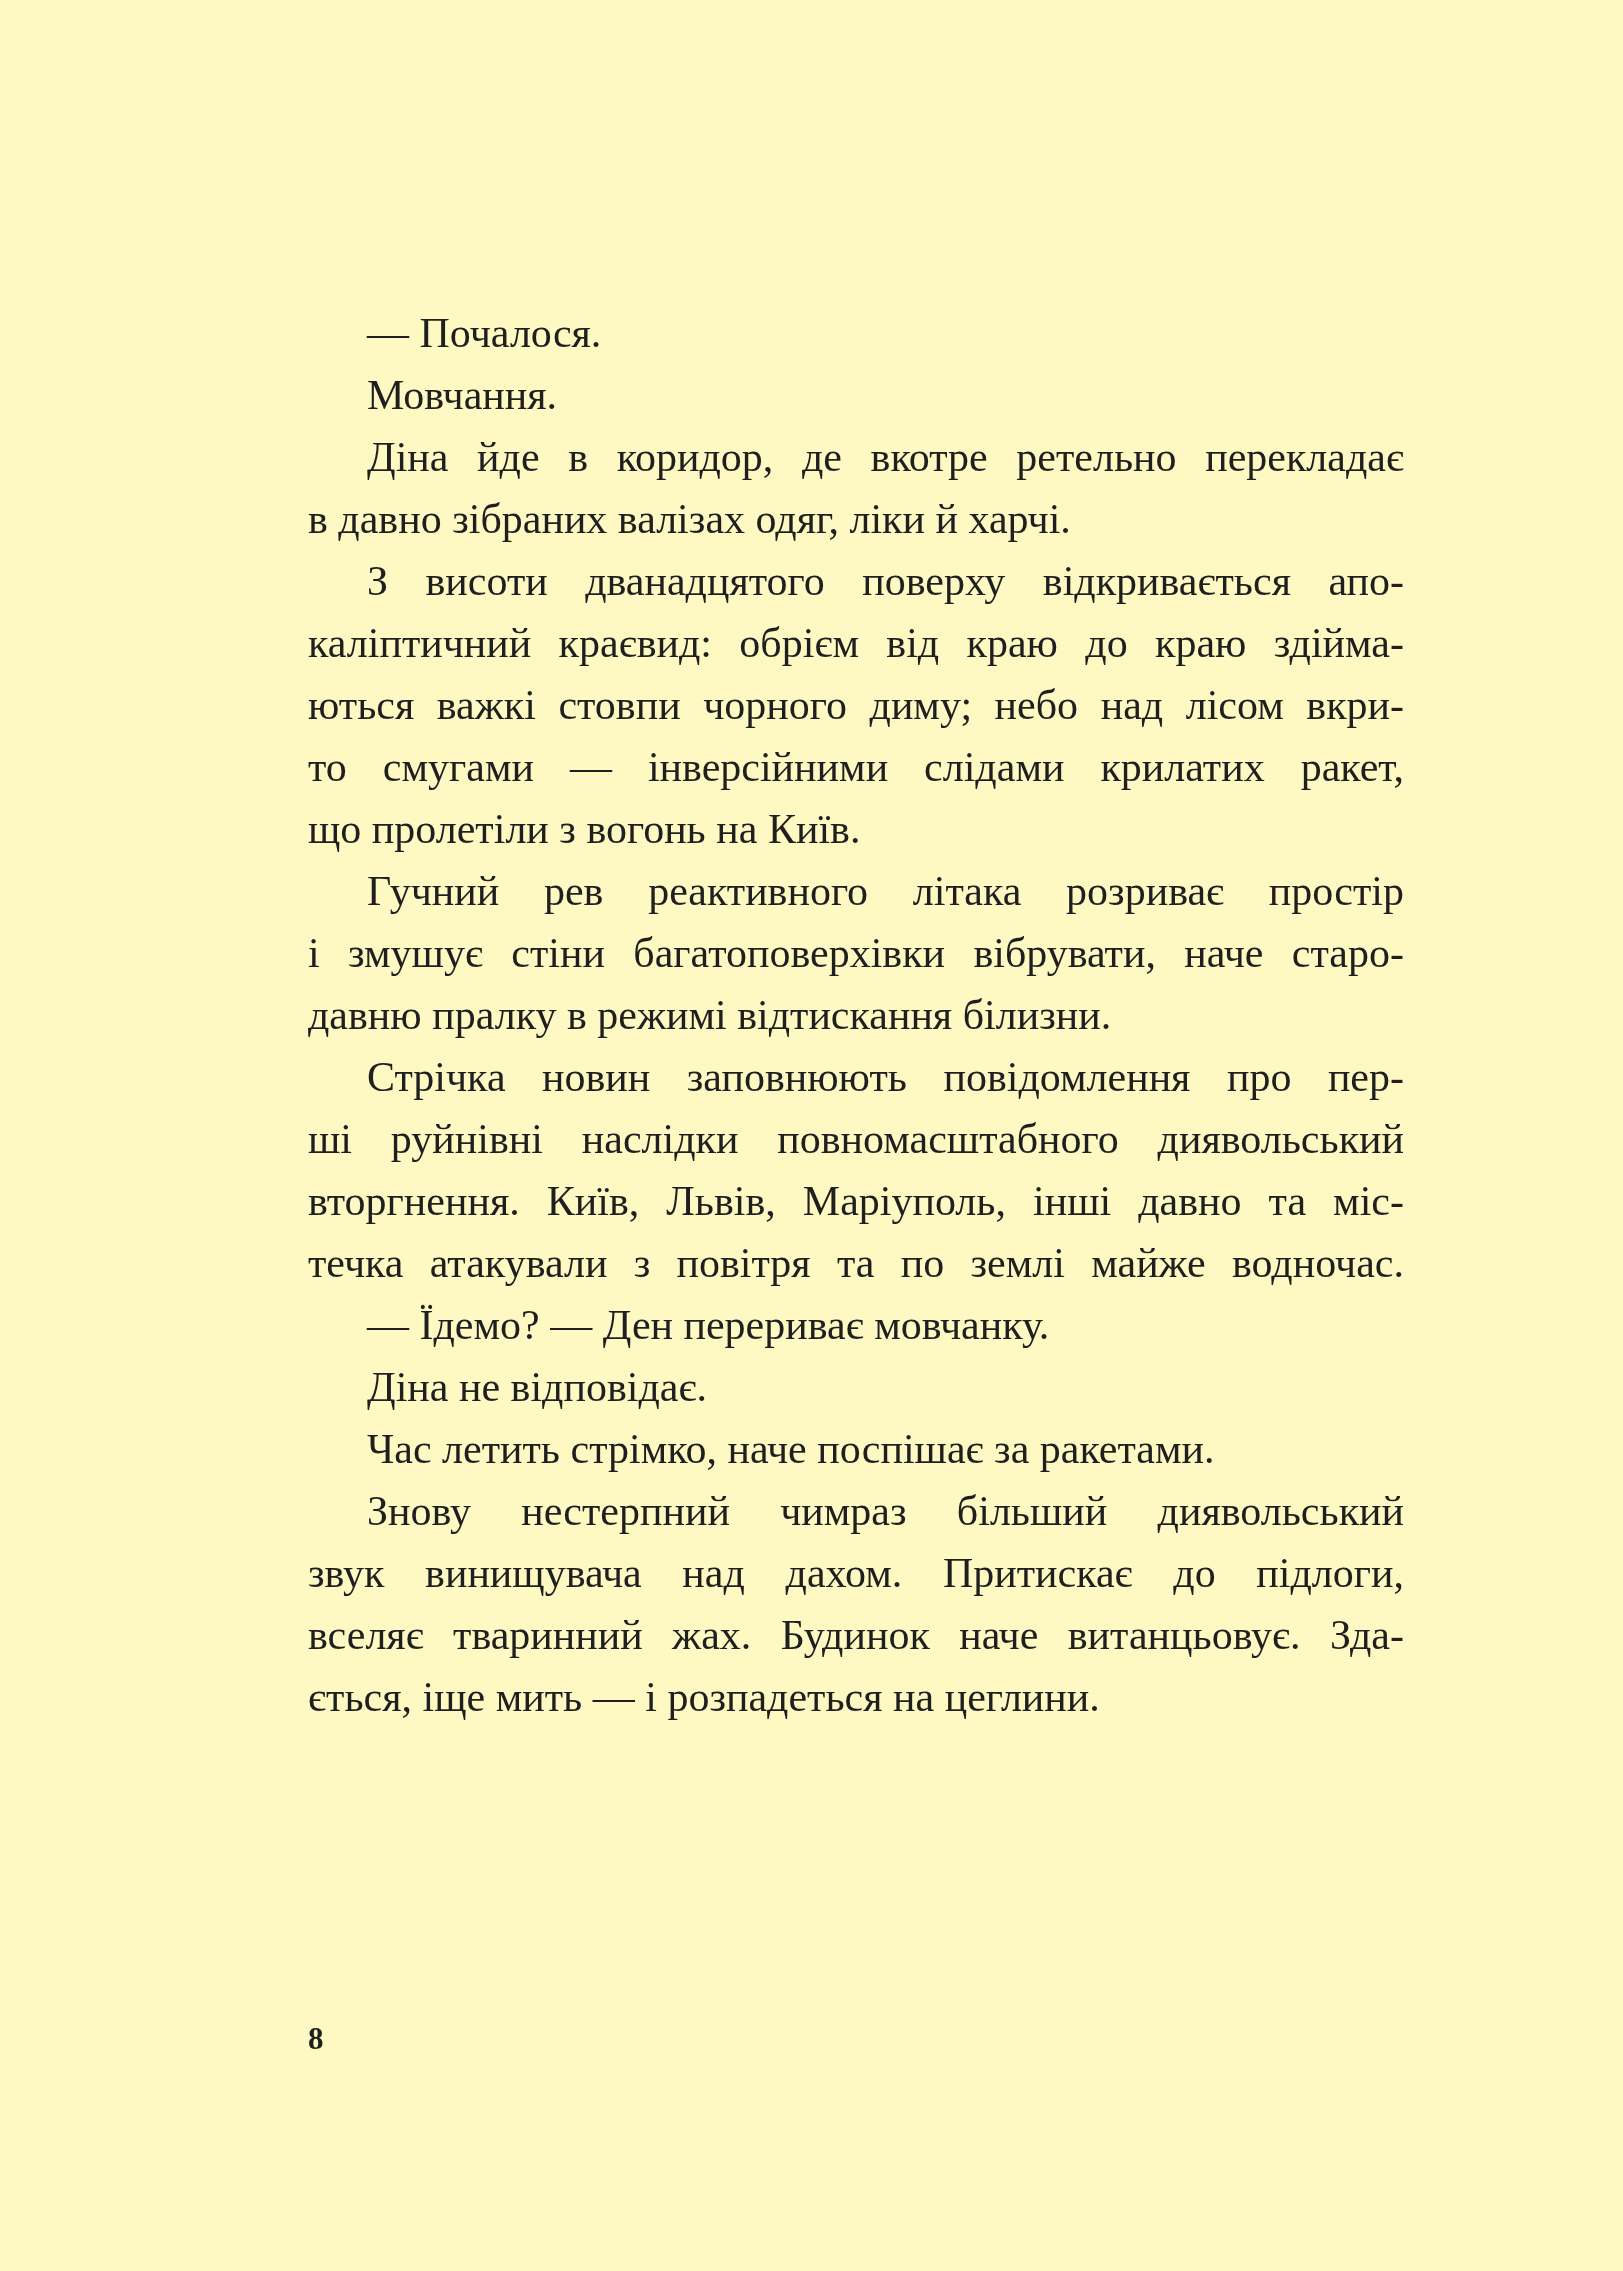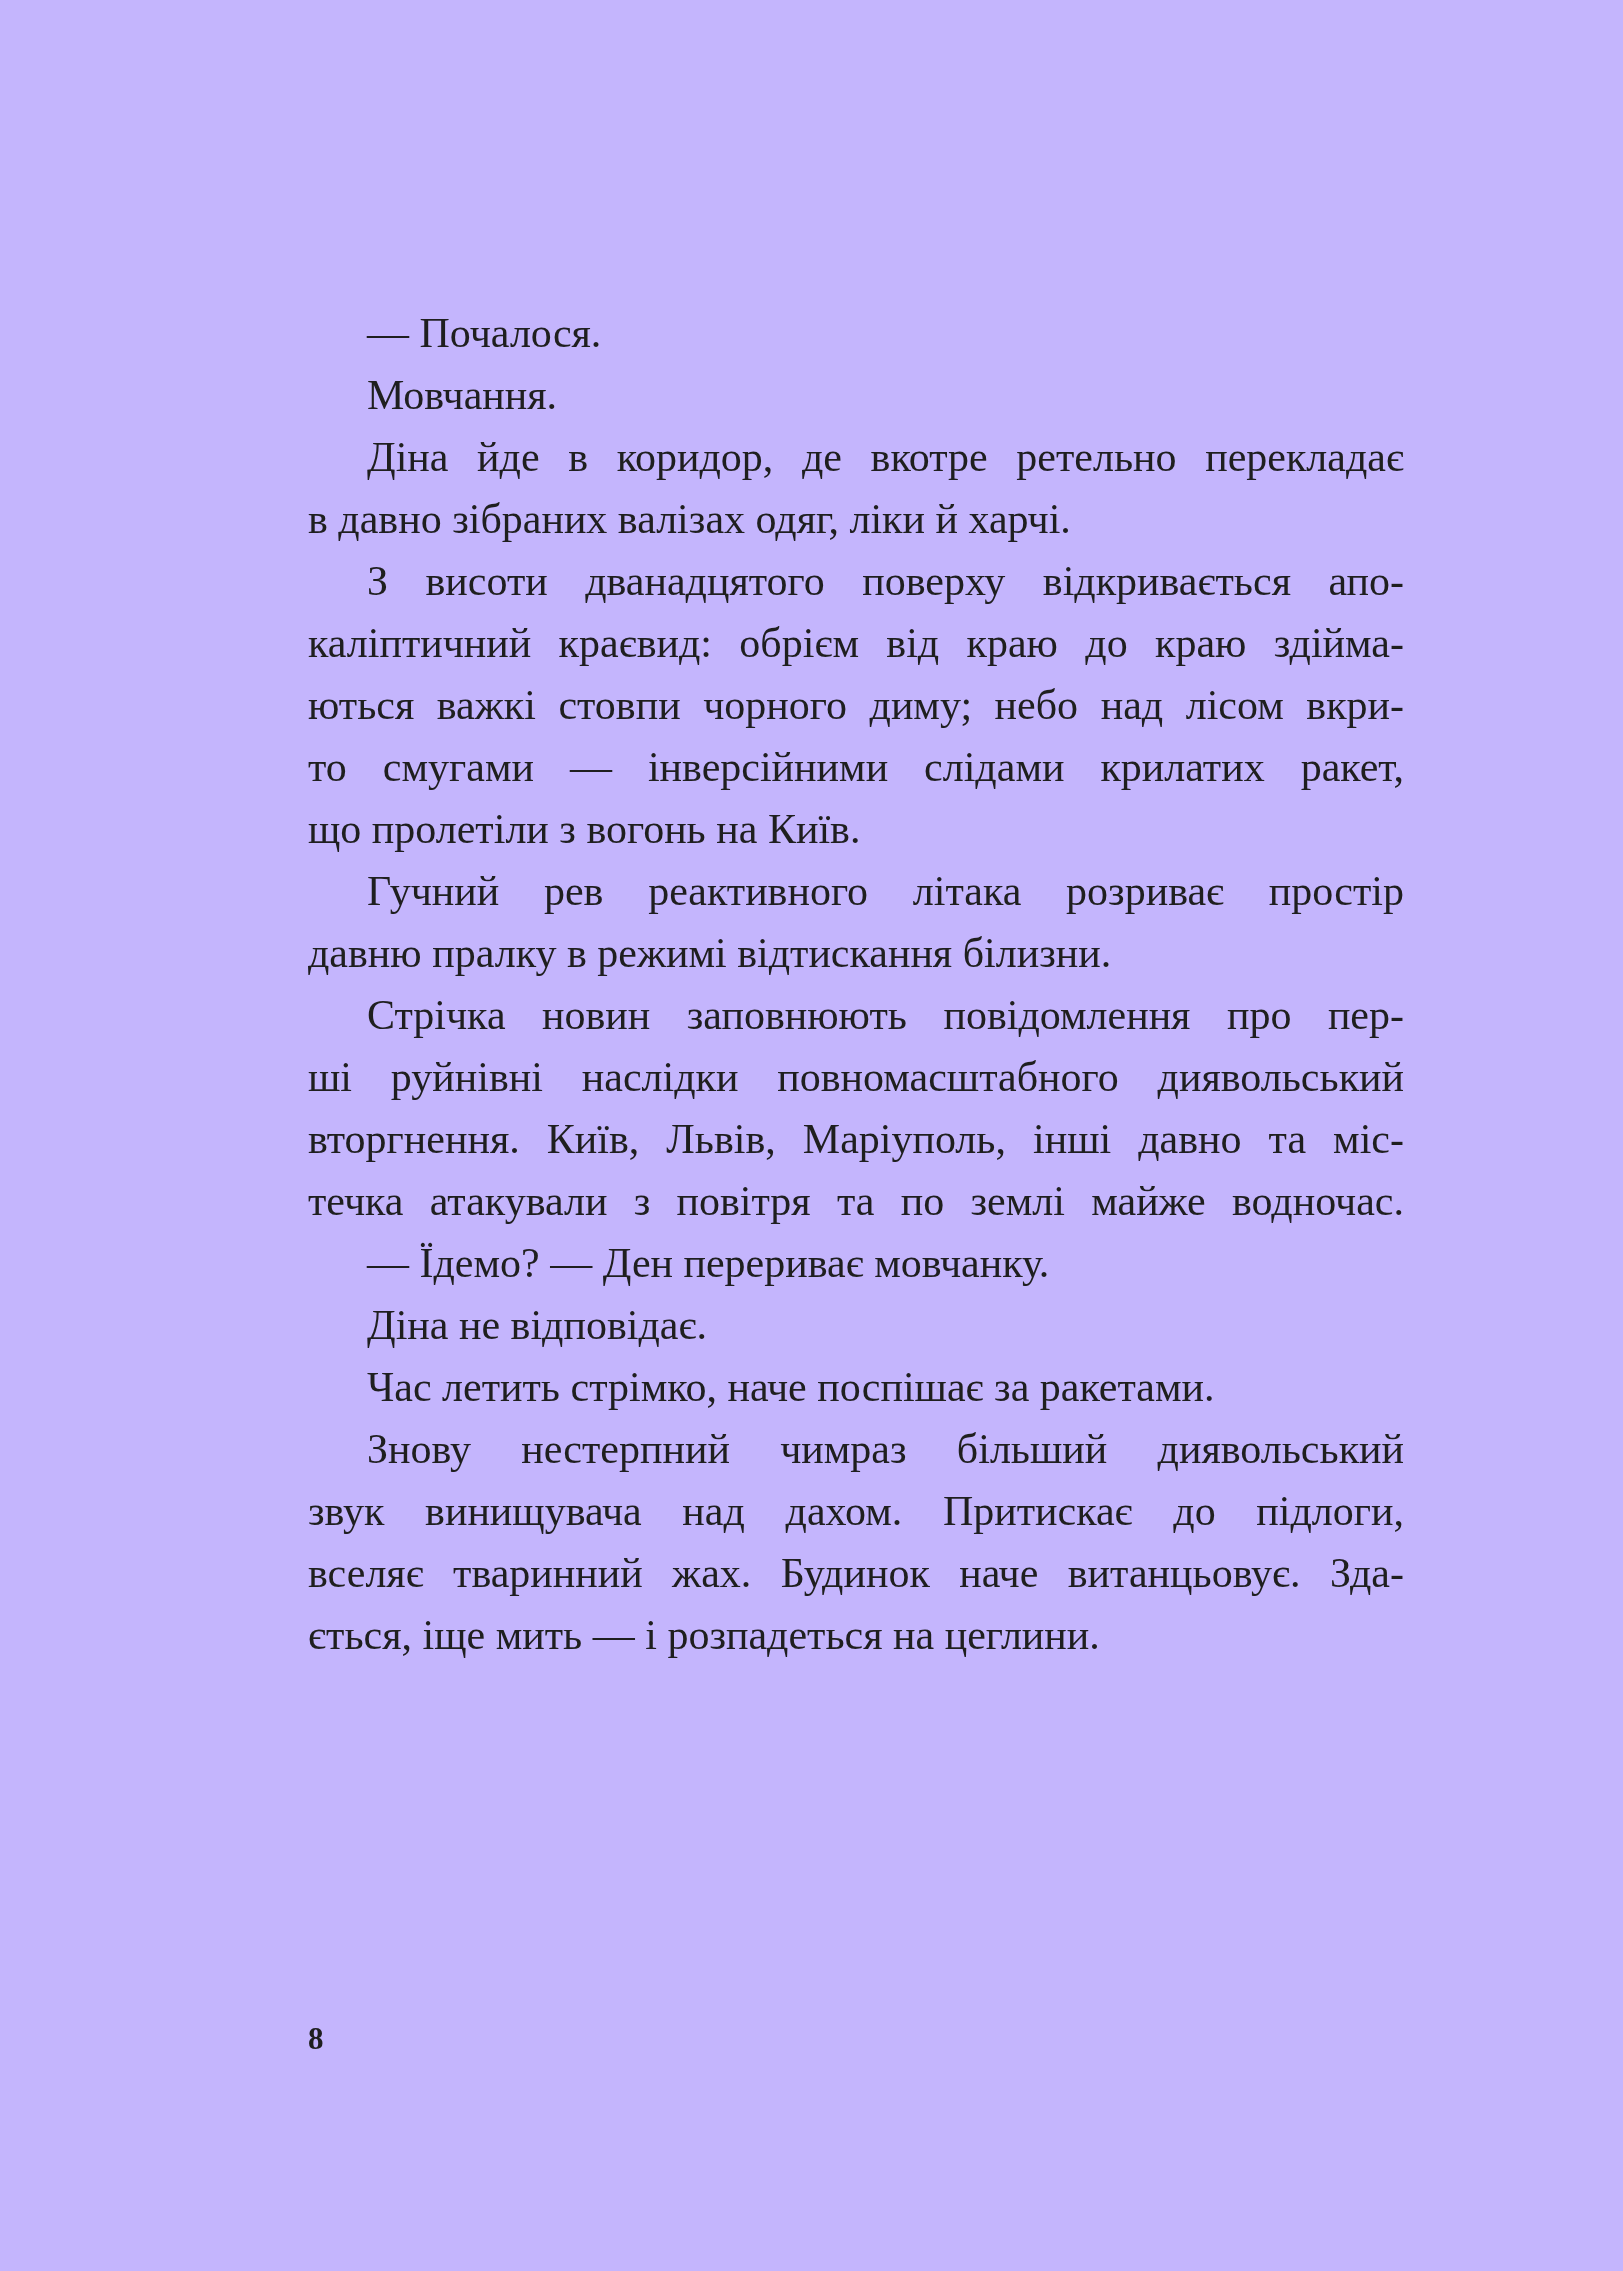--- a/index.html
+++ b/index.html
@@ -13,21 +13,21 @@
     position: relative;
     overflow: hidden;
     font-family: "Liberation Serif", "DejaVu Serif", serif;
     color: #1f1f1f;
   }
   .page {
     position: absolute;
     left: 0; top: 0;
     width: 1624px;
     height: 2271px;
-    background: #c4b5fd;
+    background: #fef9c3;
   }
   .text-block {
     position: absolute;
     left: 308px;
     top: 302px;
     width: 1096px;
     font-size: 42px;
     line-height: 62px;
   }
   .paragraph {
@@ -82,20 +82,21 @@
     <div class="paragraph">
       <span class="line indent">З висоти дванадцятого поверху відкривається апо-</span>
       <span class="line">каліптичний краєвид: обрієм від краю до краю здійма-</span>
       <span class="line">ються важкі стовпи чорного диму; небо над лісом вкри-</span>
       <span class="line">то смугами — інверсійними слідами крилатих ракет,</span>
       <span class="line last">що пролетіли з вогонь на Київ.</span>
     </div>
 
     <div class="paragraph">
       <span class="line indent">Гучний рев реактивного літака розриває простір</span>
+      <span class="line">і змушує стіни багатоповерхівки вібрувати, наче старо-</span>
       <span class="line last">давню пралку в режимі відтискання білизни.</span>
     </div>
 
 
     <div class="paragraph">
       <span class="line indent">Стрічка новин заповнюють повідомлення про пер-</span>
       <span class="line">ші руйнівні наслідки повномасштабного диявольський</span>
       <span class="line">вторгнення. Київ, Львів, Маріуполь, інші давно та міс-</span>
       <span class="line">течка атакували з повітря та по землі майже водночас.</span>
     </div>

